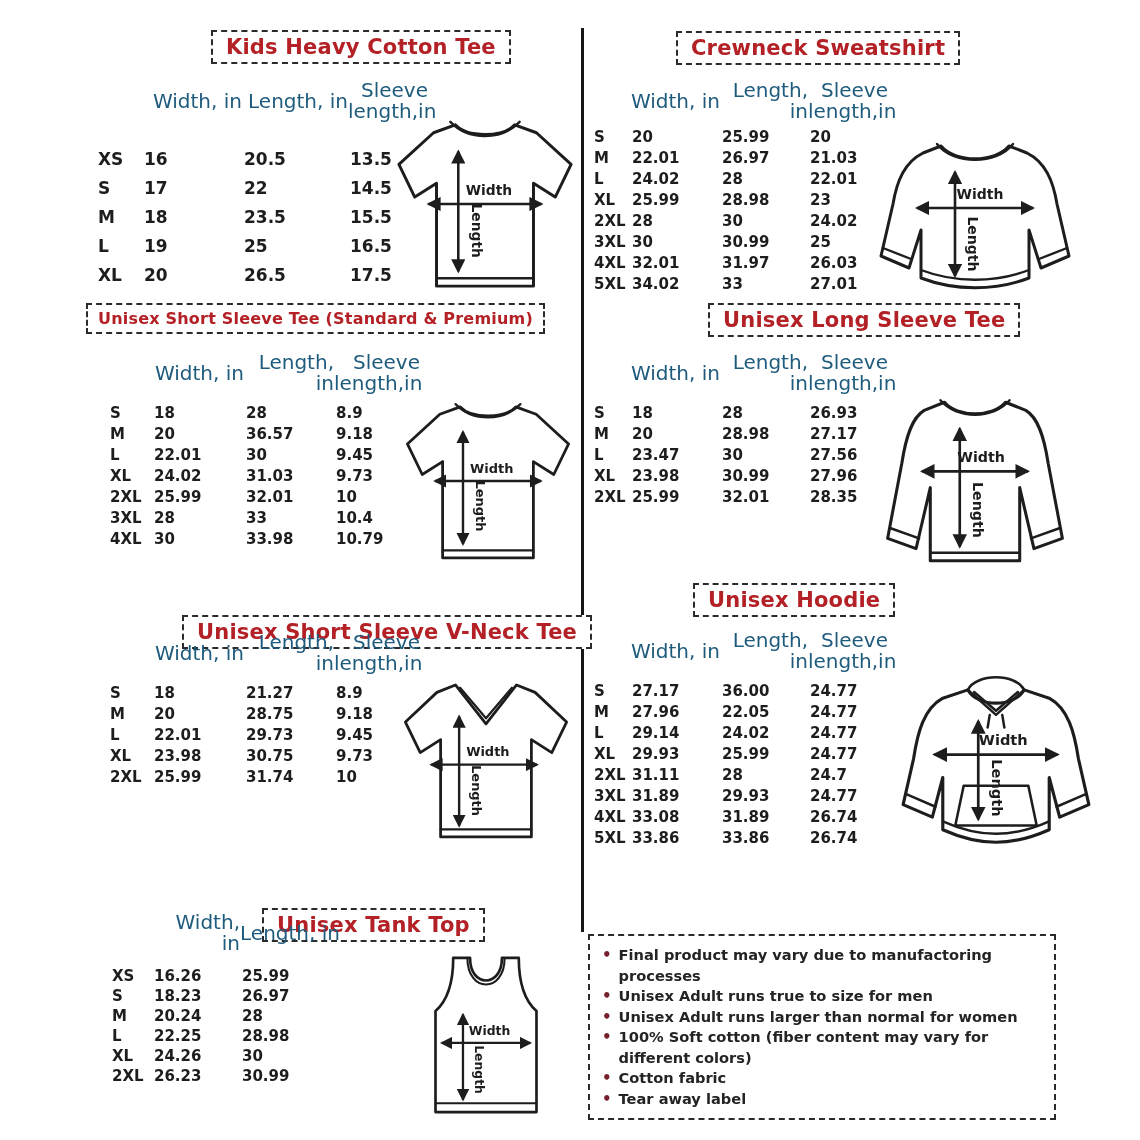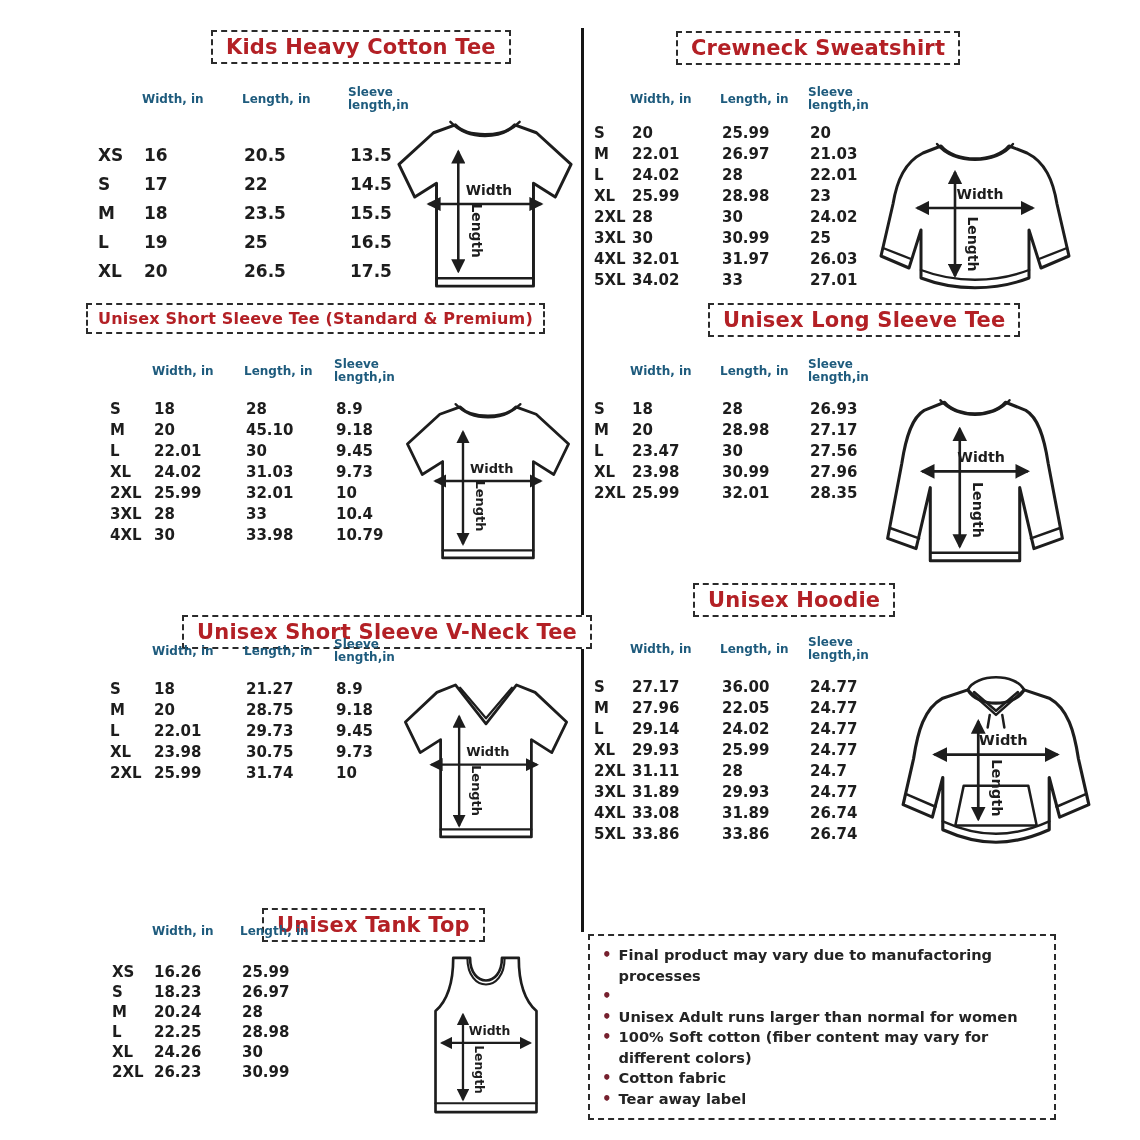--- a/index.html
+++ b/index.html
@@ -19,22 +19,22 @@
   .title-box{
     position:absolute;border:2px dashed #2b2b2b;background:#fff;
     color:var(--title-red);font-weight:bold;white-space:nowrap;
     padding:3px 13px;font-size:21px;letter-spacing:.2px;
   }
   .title-sm{font-size:16px;padding:4px 10px;}
   .sizetable{position:absolute;}
   .thead,.trow{display:grid;grid-template-columns:var(--cols);align-items:center;}
   .thead{min-height:38px;}
   .hcell{
-    color:var(--header-blue);font-weight:bold;font-size:12px;
-    text-align:left;white-space:pre-line;line-height:1.05;
+    color:var(--header-blue);font-weight:normal;font-size:20px;
+    text-align:right;white-space:pre-line;line-height:1.05;
   }
   .trow .cell{font-weight:bold;padding-left:2px;}
   .trow .size{padding-left:0;}
   .t-kids{--cols:44px 100px 106px 80px;}
   .t-kids .trow{height:29px;font-size:17px;}
   .t-left{--cols:42px 92px 90px 86px;}
   .t-left .trow{height:21px;font-size:15px;}
   .t-tank{--cols:40px 88px 100px;}
   .t-tank .trow{height:20px;font-size:15px;}
   .t-right{--cols:36px 90px 88px 80px;}
@@ -136,21 +136,21 @@
       <div class="tbody" style="margin-top:8px">
           <div class="trow">
             <span class="cell size">S</span>
             <span class="cell">18</span>
             <span class="cell">28</span>
             <span class="cell">8.9</span>
           </div>
           <div class="trow">
             <span class="cell size">M</span>
             <span class="cell">20</span>
-            <span class="cell">45.10</span>
+            <span class="cell">36.57</span>
             <span class="cell">9.18</span>
           </div>
           <div class="trow">
             <span class="cell size">L</span>
             <span class="cell">22.01</span>
             <span class="cell">30</span>
             <span class="cell">9.45</span>
           </div>
           <div class="trow">
             <span class="cell size">XL</span>
@@ -505,20 +505,21 @@
   </div>
 
   
   <div class="notes">
       <div class="note">
         <span class="bullet">•</span>
         <span class="note-text">Final product may vary due to manufactoring processes</span>
       </div>
       <div class="note">
         <span class="bullet">•</span>
+        <span class="note-text">Unisex Adult runs true to size for men</span>
       </div>
       <div class="note">
         <span class="bullet">•</span>
         <span class="note-text">Unisex Adult runs larger than normal for women</span>
       </div>
       <div class="note">
         <span class="bullet">•</span>
         <span class="note-text">100% Soft cotton (fiber content may vary for different colors)</span>
       </div>
       <div class="note">

